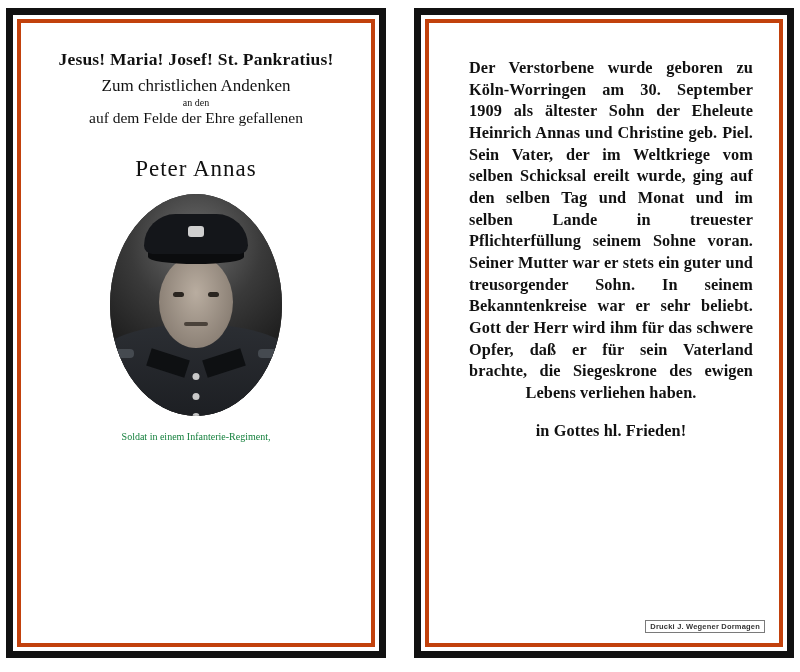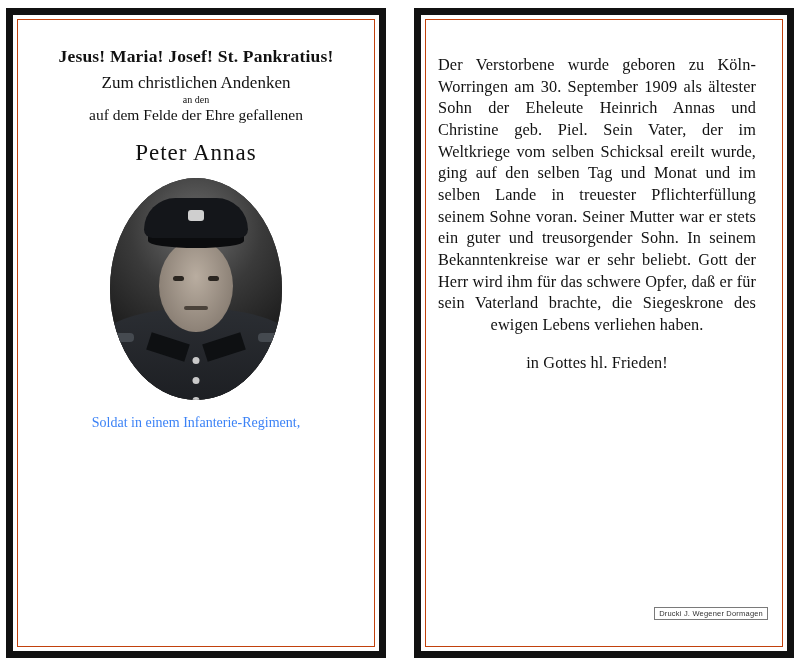--- a/index.html
+++ b/index.html
@@ -30,21 +30,21 @@
     box-sizing: border-box;
     background: #ffffff;
     border: 7px solid #111111;
     padding: 4px;
   }
   .card-inner {
     position: relative;
     width: 100%;
     height: 100%;
     box-sizing: border-box;
-    border: 1px solid #c2410c;
+    border: 4px solid #c2410c;
     padding: 26px 22px 14px 22px;
     overflow: hidden;
   }
 
   
   .invocation {
     text-align: center;
     font-size: 17.5px;
     font-weight: 700;
     letter-spacing: 0.2px;
@@ -71,21 +71,21 @@
     font-size: 10px;
   }
   .memoriam .l3 {
     font-size: 15.5px;
   }
   .deceased-name {
     text-align: center;
     font-size: 23px;
     letter-spacing: 1px;
     color: #111;
-    margin: 15px 0 12px 0;
+    margin: 28px 0 12px 0;
   }
   .portrait-wrap {
     display: flex;
     justify-content: center;
     margin-bottom: 14px;
   }
   .portrait {
     position: relative;
     width: 172px;
     height: 222px;
@@ -198,51 +198,52 @@
     width: 30px;
     height: 9px;
     background: #454a50;
     border-radius: 4px;
   }
   .p-shoulder-l { left: 8px; }
   .p-shoulder-r { right: 8px; }
 
   .service {
     text-align: center;
-    font-size: 14px;
+    font-size: 10px;
     line-height: 1.3;
-    color: #3b82f6;
+    color: #15803d;
   }
   .service .s1 { margin-bottom: 10px; }
   .service .s2 { }
 
   
   .rcard-inner {
-    padding: 34px 26px 14px 12px;
+    padding: 34px 26px 14px 40px;
+    font-weight: bold;
   }
   .obit {
     font-size: 16.3px;
     line-height: 1.33;
     text-align: justify;
     text-align-last: center;
     color: #111;
     letter-spacing: 0.1px;
   }
   .obit p {
     margin: 0 0 16px 0;
   }
   .obit p.closing {
     text-align: center;
     text-align-last: center;
     margin-bottom: 16px;
   }
   .printer {
     position: absolute;
     right: 14px;
-    bottom: 26px;
+    bottom: 10px;
     font-size: 7.5px;
     color: #333;
     border: 1px solid #7a7a7a;
     padding: 1px 4px;
     font-family: "Liberation Sans", sans-serif;
     letter-spacing: 0.2px;
   }
 </style>
 </head>
 <body>

